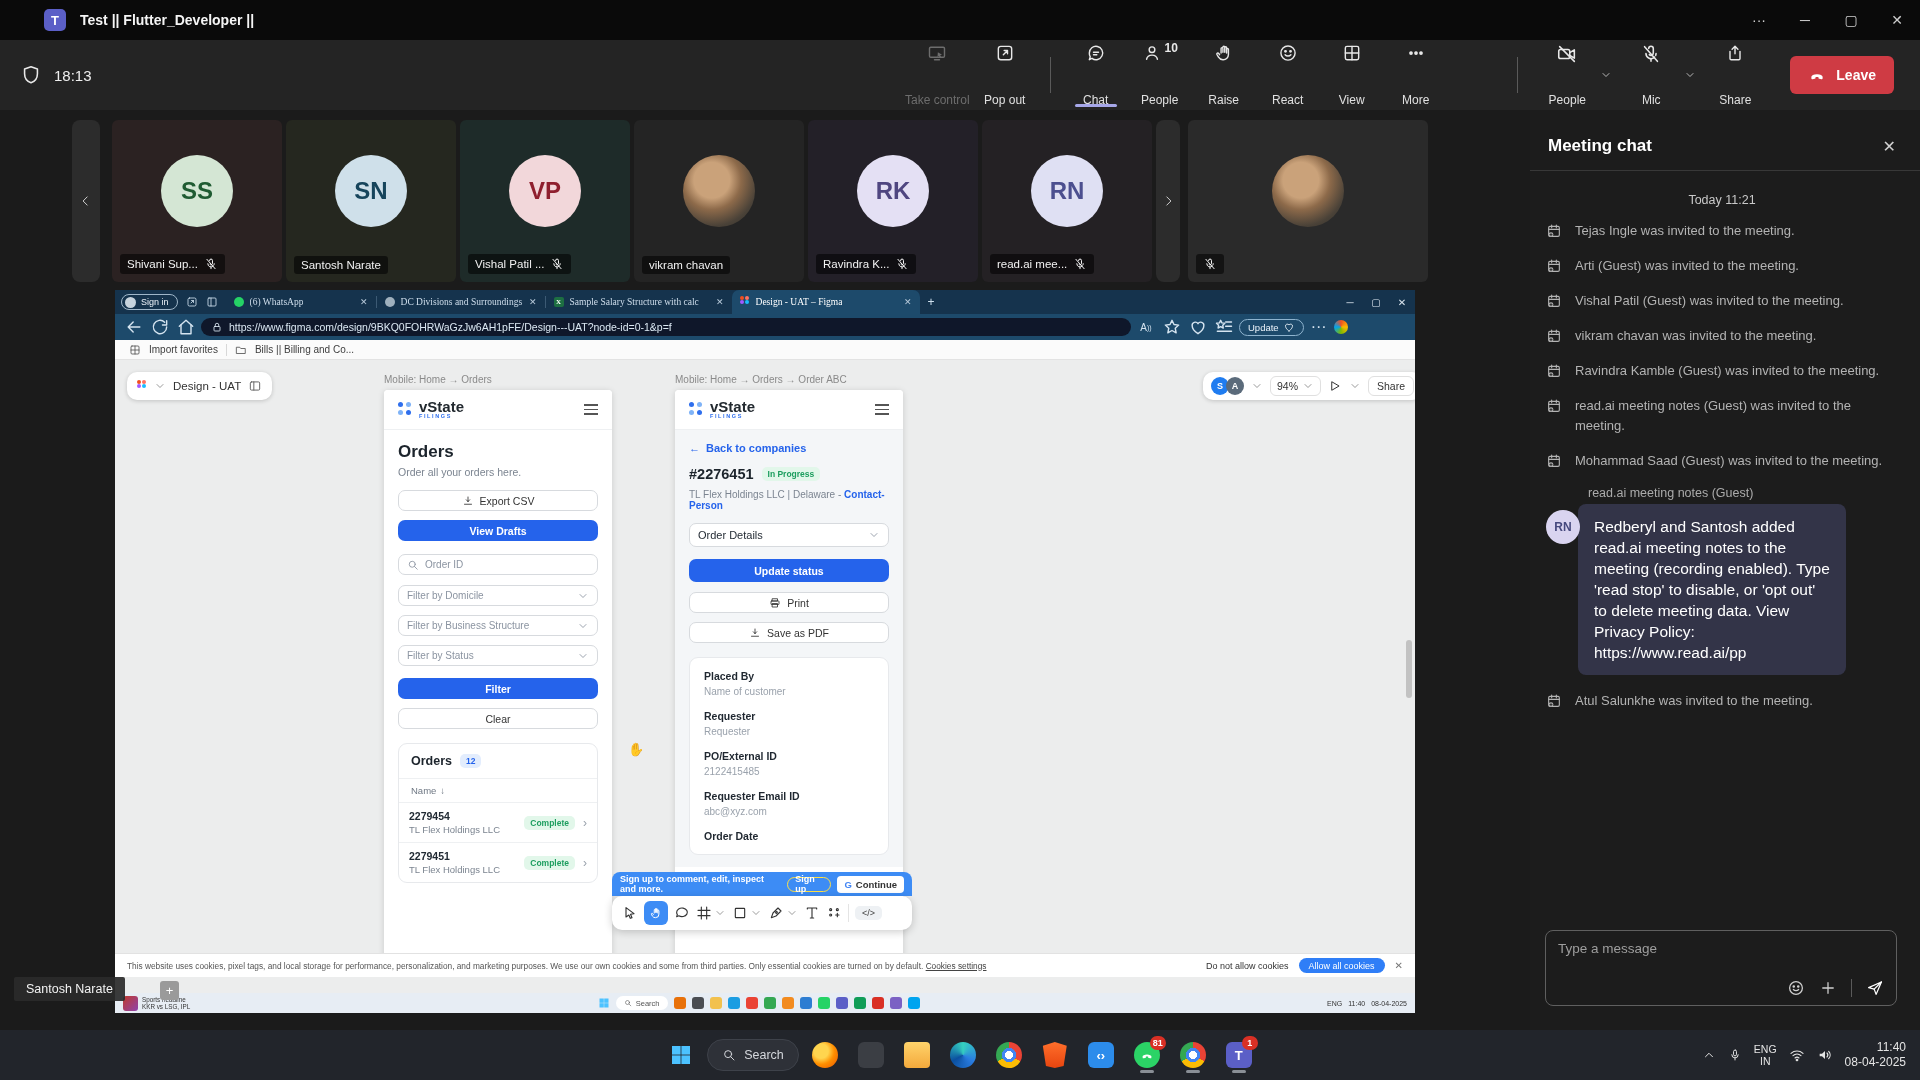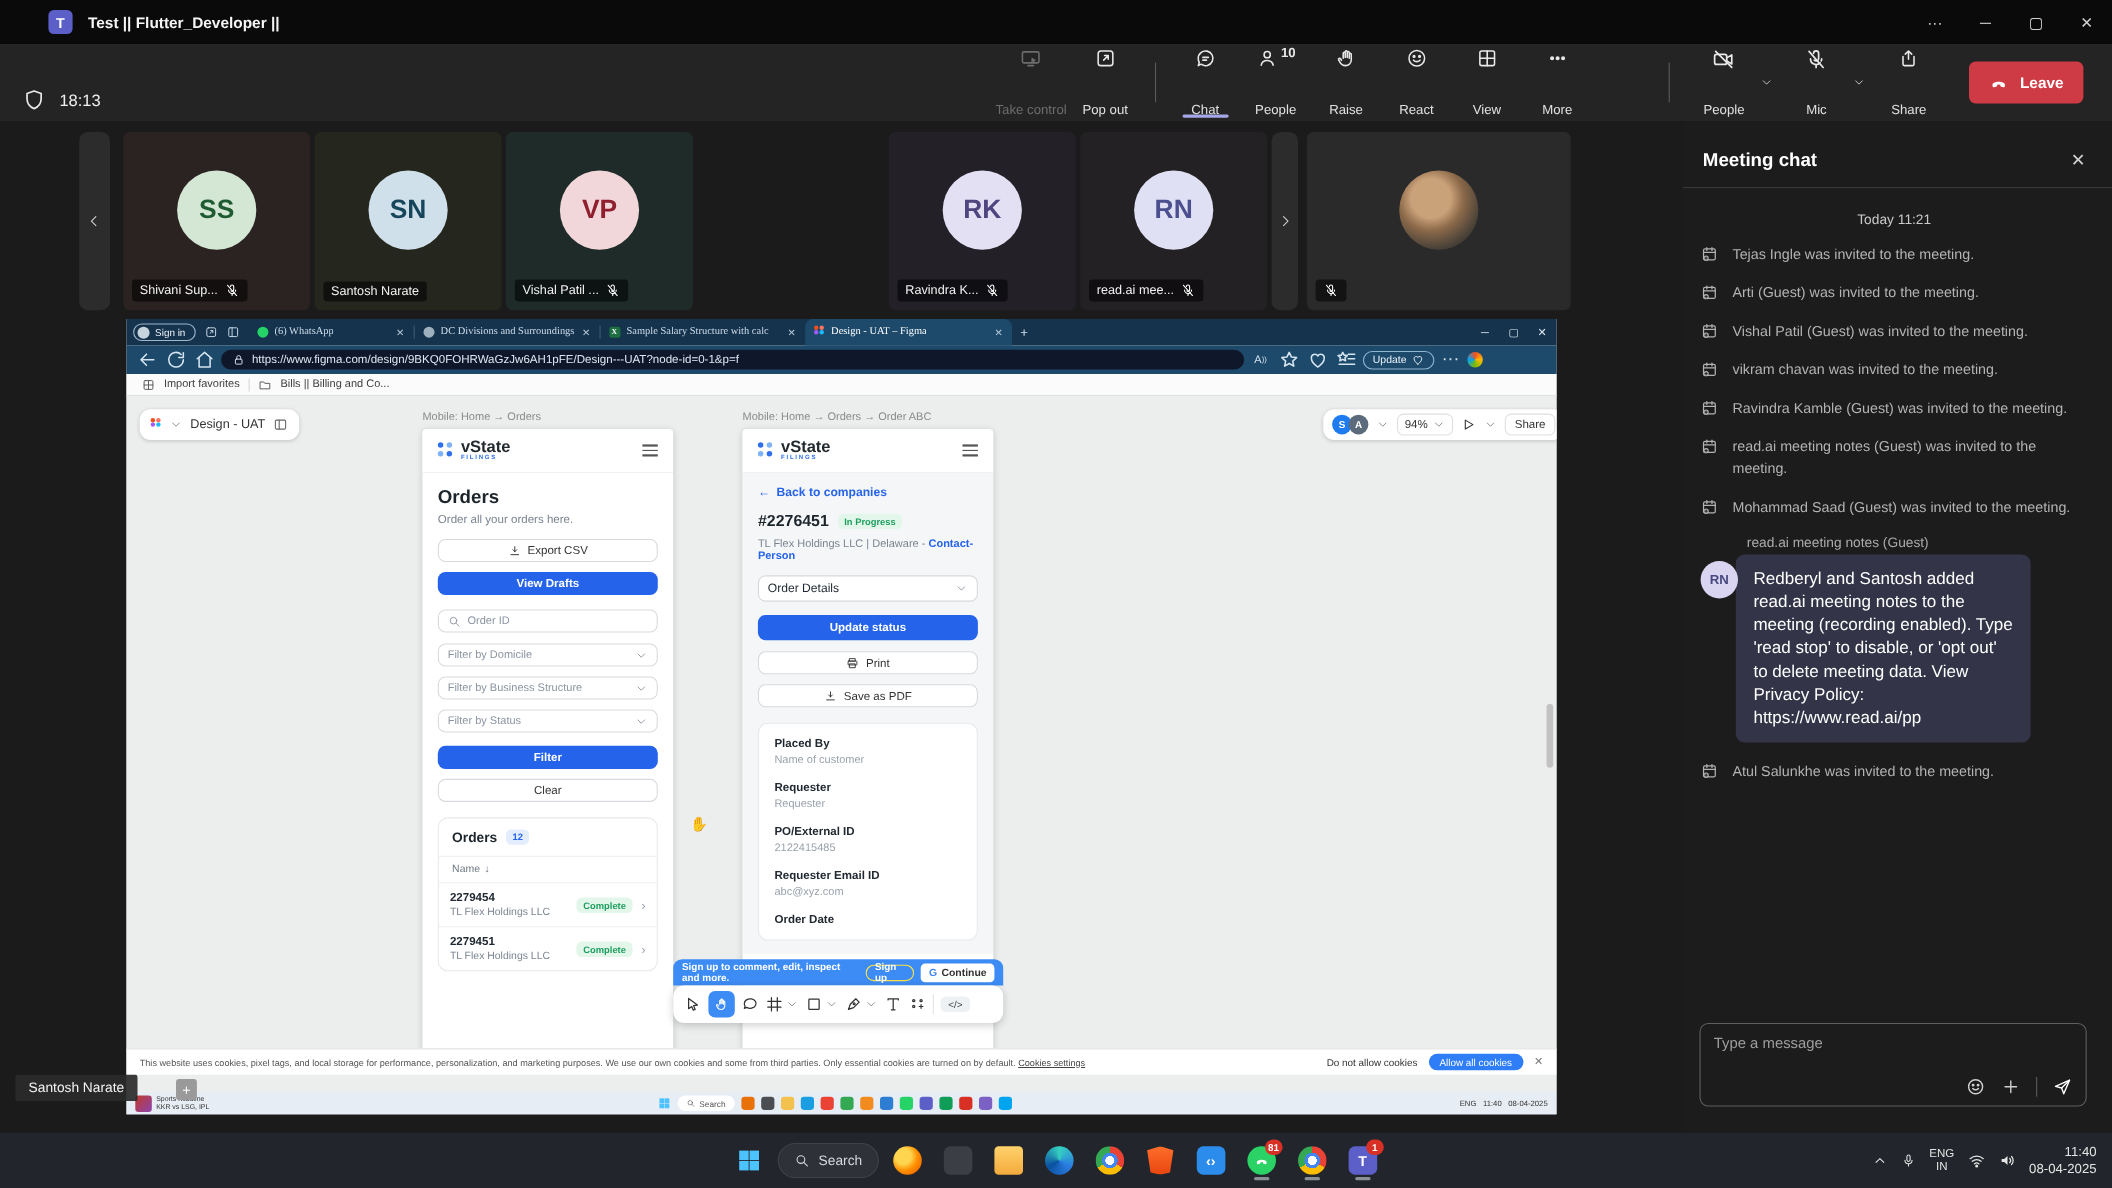--- a/index.html
+++ b/index.html
@@ -15,21 +15,21 @@
     display:flex;align-items:center;color:#fff;}
   .teams-logo{width:22px;height:22px;margin-left:44px;border-radius:5px;background:#5b5fc7;
     color:#fff;font-weight:bold;font-size:13px;display:flex;align-items:center;justify-content:center;}
   .t-title{margin-left:14px;font-size:14px;font-weight:bold;color:#f5f5f5;}
   .t-controls{margin-left:auto;display:flex;align-items:center;height:100%;}
   .t-btn{width:46px;height:100%;display:flex;align-items:center;justify-content:center;
     color:#cfcfcf;font-size:14px;}
 
   
   .callbar{position:absolute;left:0;top:40px;width:1920px;height:70px;background:#242424;color:#fff;}
-  .cb-left{position:absolute;left:20px;top:16px;height:70px;display:flex;align-items:center;gap:12px;}
+  .cb-left{position:absolute;left:20px;top:0;height:70px;display:flex;align-items:center;gap:12px;}
   .cb-timer{font-size:15px;color:#efefef;}
   .cb-center{position:absolute;left:905px;top:0;height:70px;display:flex;align-items:center;gap:6px;}
   .cb-item{display:flex;flex-direction:column;align-items:center;justify-content:space-between;gap:5px;
     min-width:58px;height:64px;position:relative;color:#e8e8e8;}
   .cb-item .cb-label{font-size:12px;color:#e0e0e0;}
   .cb-item.disabled,.cb-item.disabled .cb-label{color:#6d6d6d;}
   .cb-underline{position:absolute;bottom:0;left:50%;transform:translateX(-50%);
     width:42px;height:3px;border-radius:2px;background:#a6a7e8;}
   .cb-divider{width:1px;height:36px;background:#5a5a5a;margin:0 10px;}
   .people-wrap{display:flex;align-items:flex-start;gap:3px;}
@@ -423,20 +423,26 @@
       <span class="ic i14 tile-mic">
           <svg viewBox="0 0 24 24" fill="none" stroke="currentColor" stroke-width="1.7" stroke-linecap="round" stroke-linejoin="round">
             <path d="M9.5 6a2.5 2.5 0 0 1 5 0v5a2.5 2.5 0 0 1-4.3 1.7"></path>
             <path d="M6.5 11.5a5.5 5.5 0 0 0 9.4 3.9M17.5 11.5a5.4 5.4 0 0 1-.4 2"></path>
             <path d="M12 17.5V20"></path>
             <line x1="5" y1="4" x2="19" y2="20"></line>
           </svg>
         </span>
     </div>
   </div>
+  <div class="tile" style="left:634px;background:#242424">
+    <div class="avatar photo"></div>
+    <div class="tile-name">
+      <span>vikram chavan</span>
+    </div>
+  </div>
   <div class="tile" style="left:808px;background:#232028">
     <div class="avatar" style="background:#e4e0f4;color:#4f4680">RK</div>
     <div class="tile-name">
       <span>Ravindra K...</span>
       <span class="ic i14 tile-mic">
           <svg viewBox="0 0 24 24" fill="none" stroke="currentColor" stroke-width="1.7" stroke-linecap="round" stroke-linejoin="round">
             <path d="M9.5 6a2.5 2.5 0 0 1 5 0v5a2.5 2.5 0 0 1-4.3 1.7"></path>
             <path d="M6.5 11.5a5.5 5.5 0 0 0 9.4 3.9M17.5 11.5a5.4 5.4 0 0 1-.4 2"></path>
             <path d="M12 17.5V20"></path>
             <line x1="5" y1="4" x2="19" y2="20"></line>

